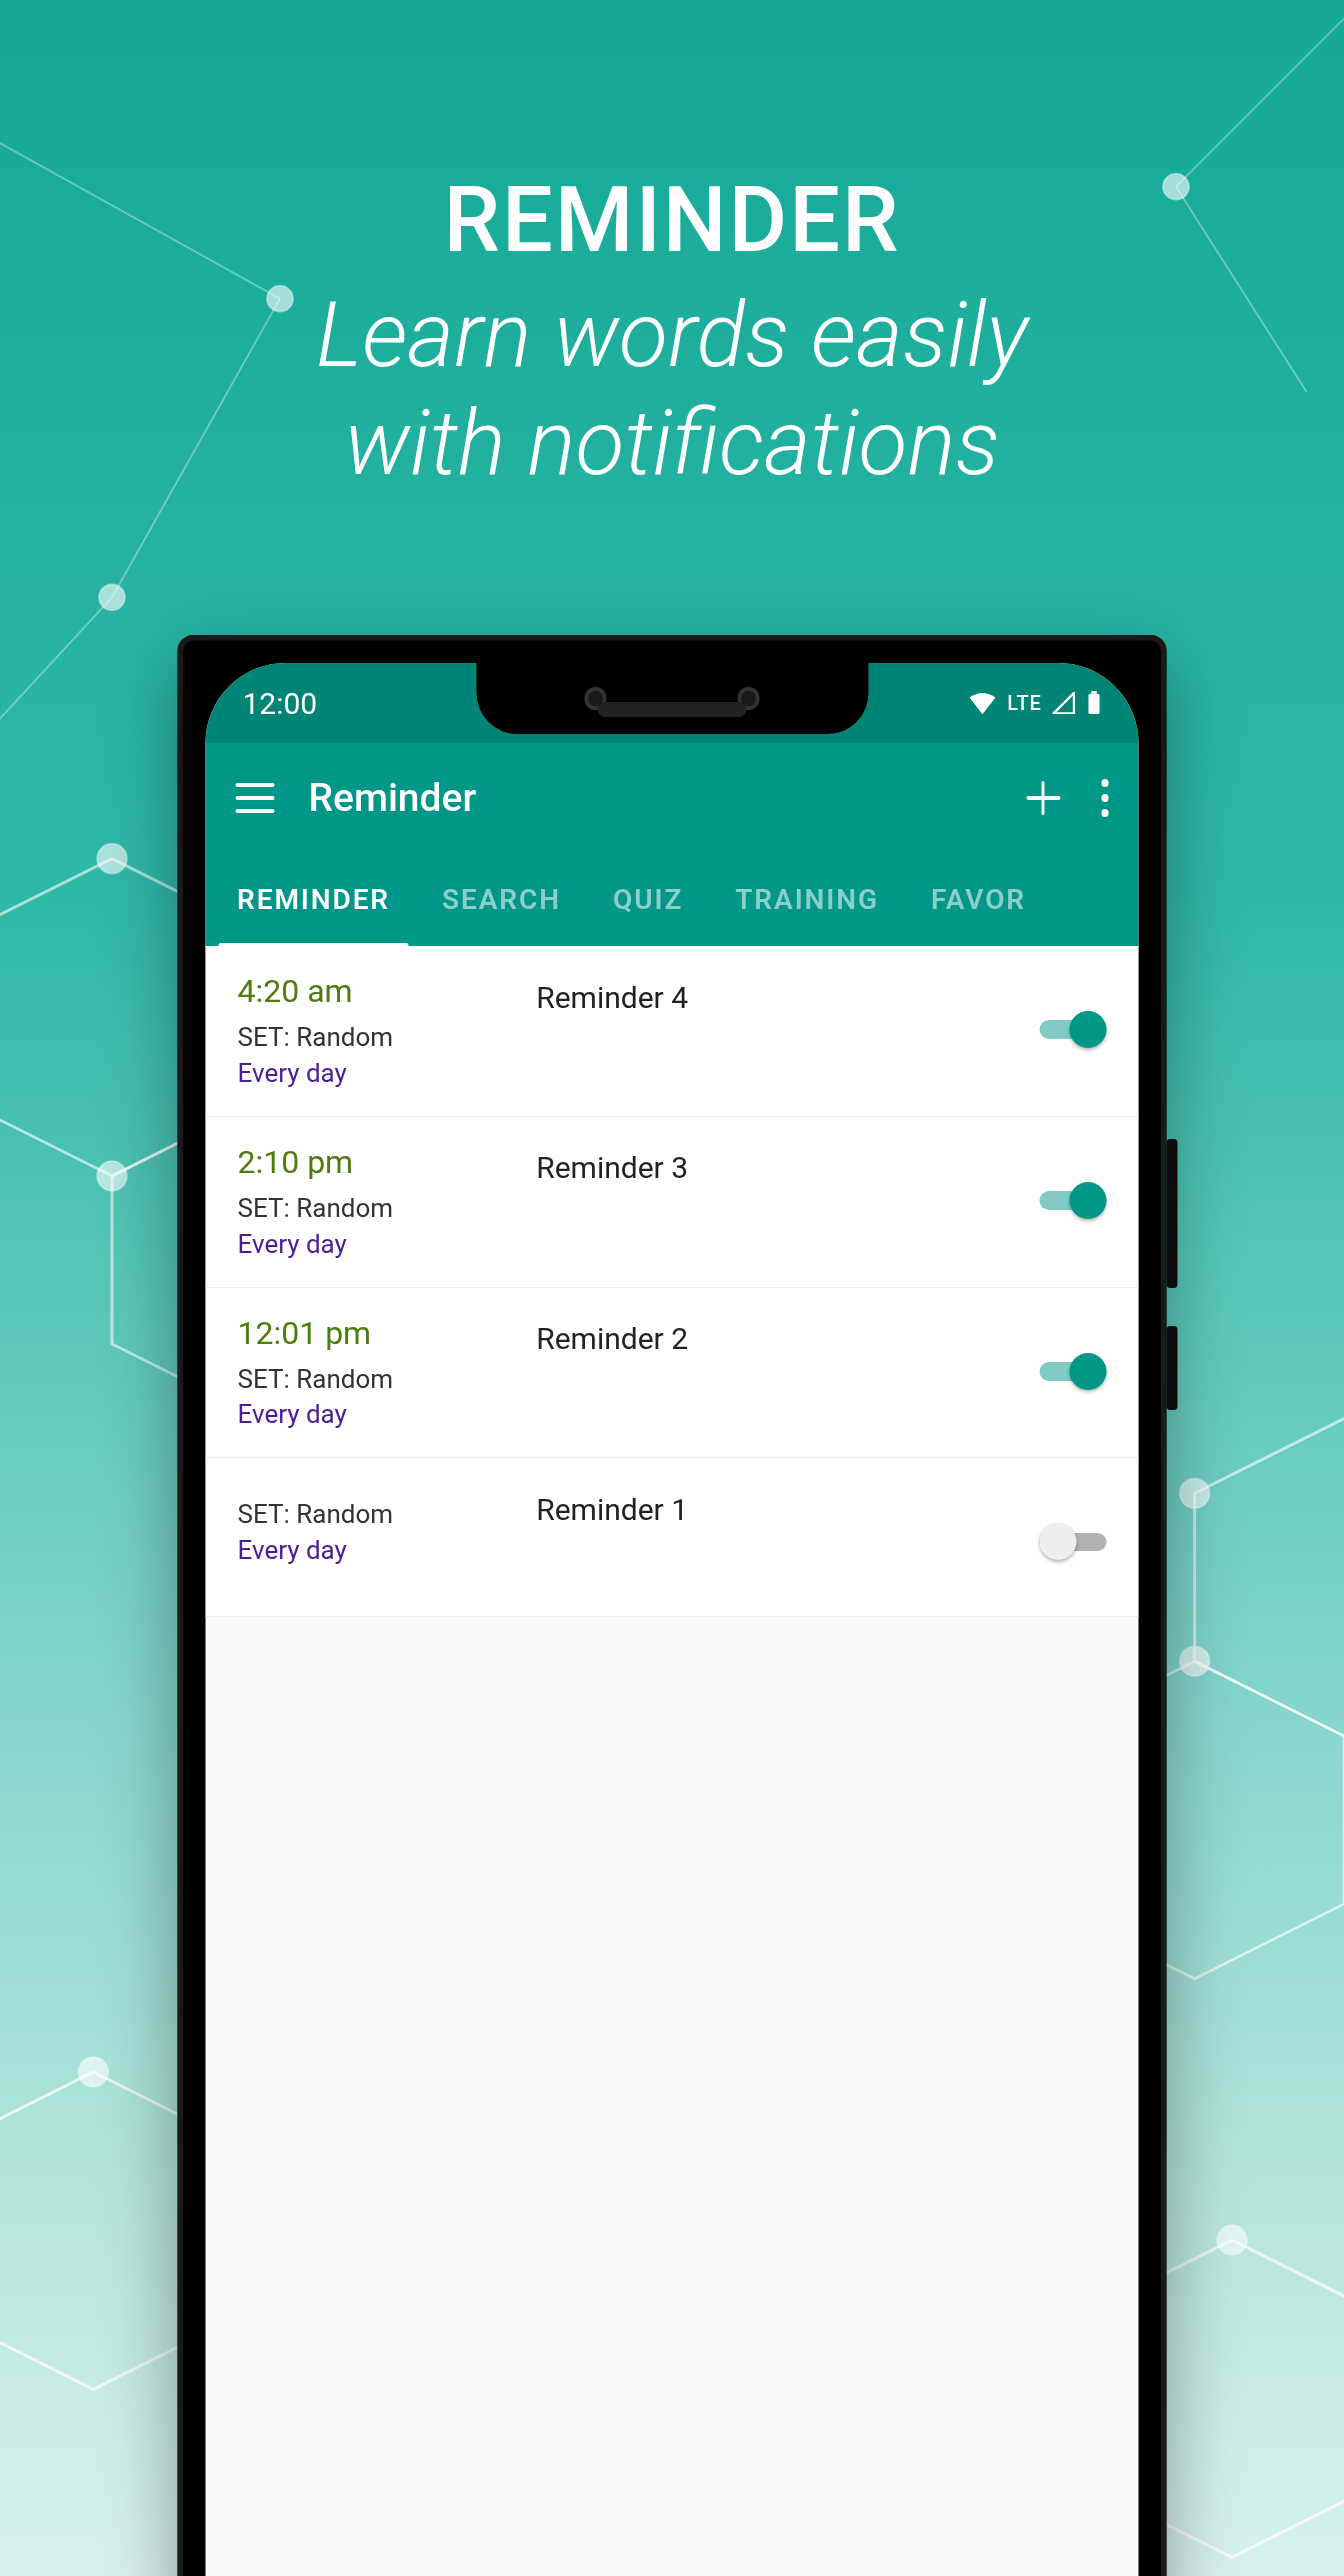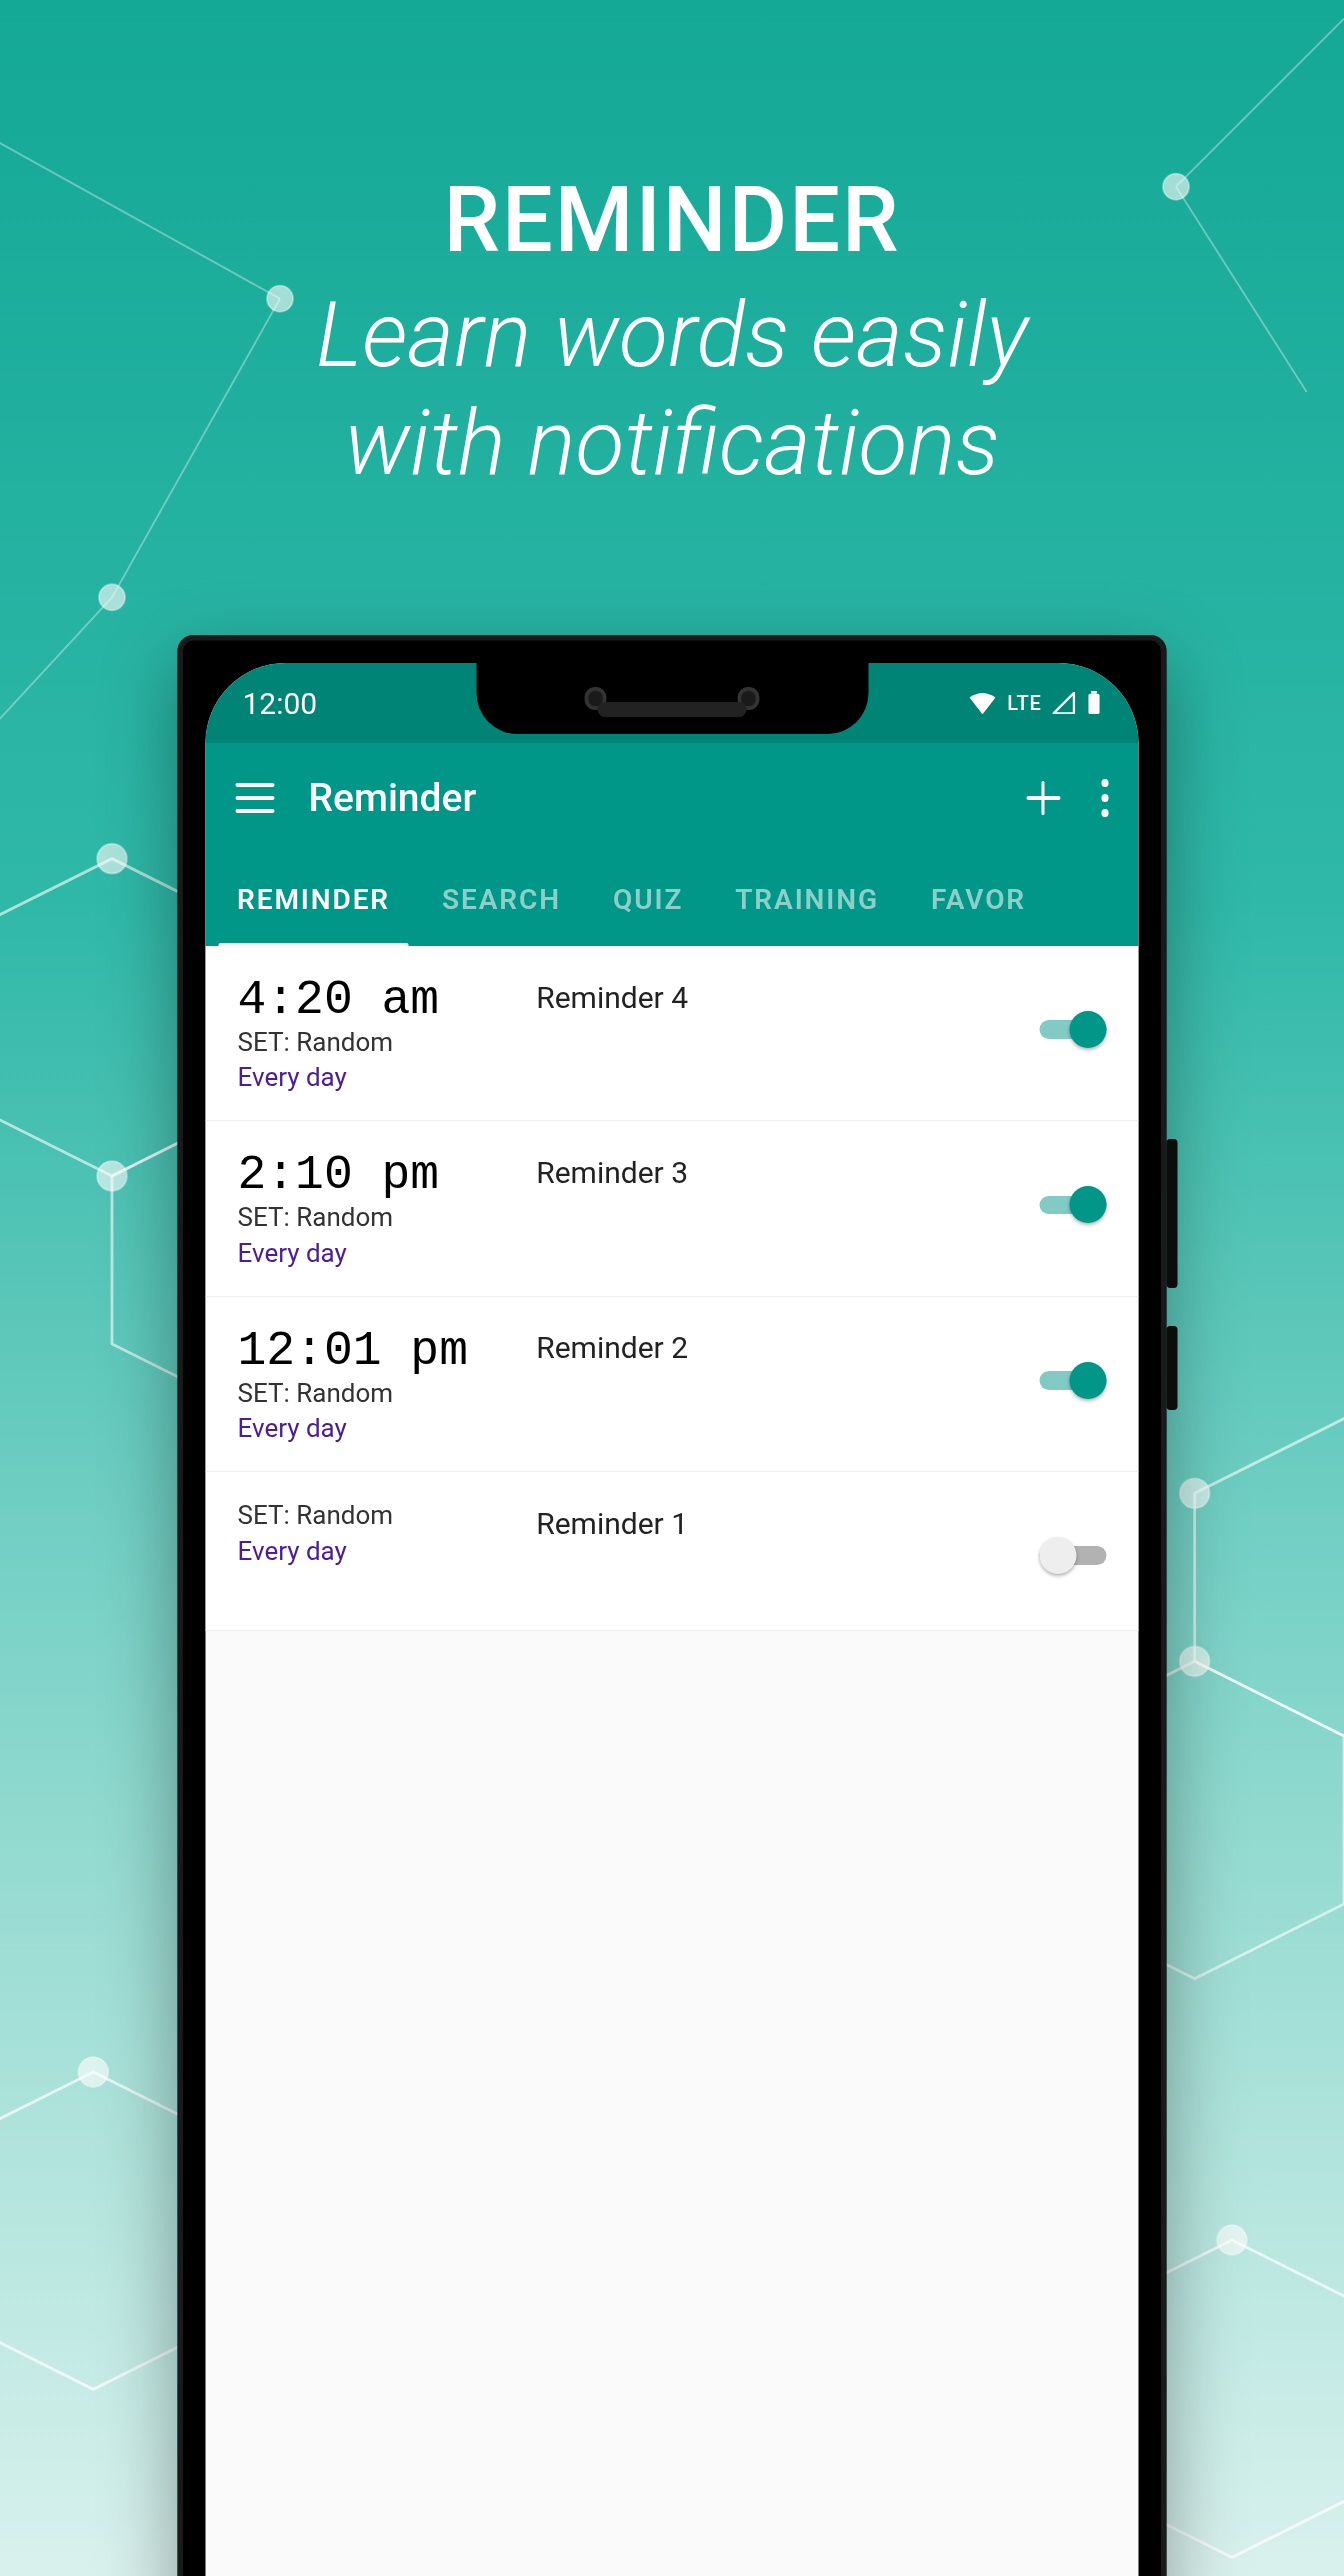--- a/index.html
+++ b/index.html
@@ -171,22 +171,22 @@
   .list { background:#fff; }
   .row {
     display:flex;
     align-items:flex-start;
     padding: 28px 32px 28px 32px;
     border-bottom: 0.9px solid #eee;
     min-height: 159px;
     gap: 18.7px;
   }
   .row .left { width: 280px; flex-shrink:0; }
-  .row .time { font-size: 48px; color:#000000; font-weight:400; line-height:1.1; white-space:nowrap;font-family:Liberation Mono, monospace;}
-  .row .set  { font-size: 26px; color:#333; }
+  .row .time { font-size: 32px; color:#4d7c0f; font-weight:400; line-height:1.1; white-space:nowrap;}
+  .row .set  { font-size: 26px; color:#333; margin-top:13px;}
   .row .days { font-size: 26px; color:#4c1d95; margin-top:5.6px;}
   .row .mid  { flex:1; padding-top:5.6px;}
   .row .name { font-size: 30px; color:#222; }
   .row .ctrl { width:84px; display:flex; align-items:center; justify-content:flex-end; padding-top:37px;}
 
   .toggle {
     width: 67px; height: 37px; position:relative; cursor:pointer;
   }
   .toggle .track {
     position:absolute; left:0; right:0; top:9.3px; height:18.7px;

